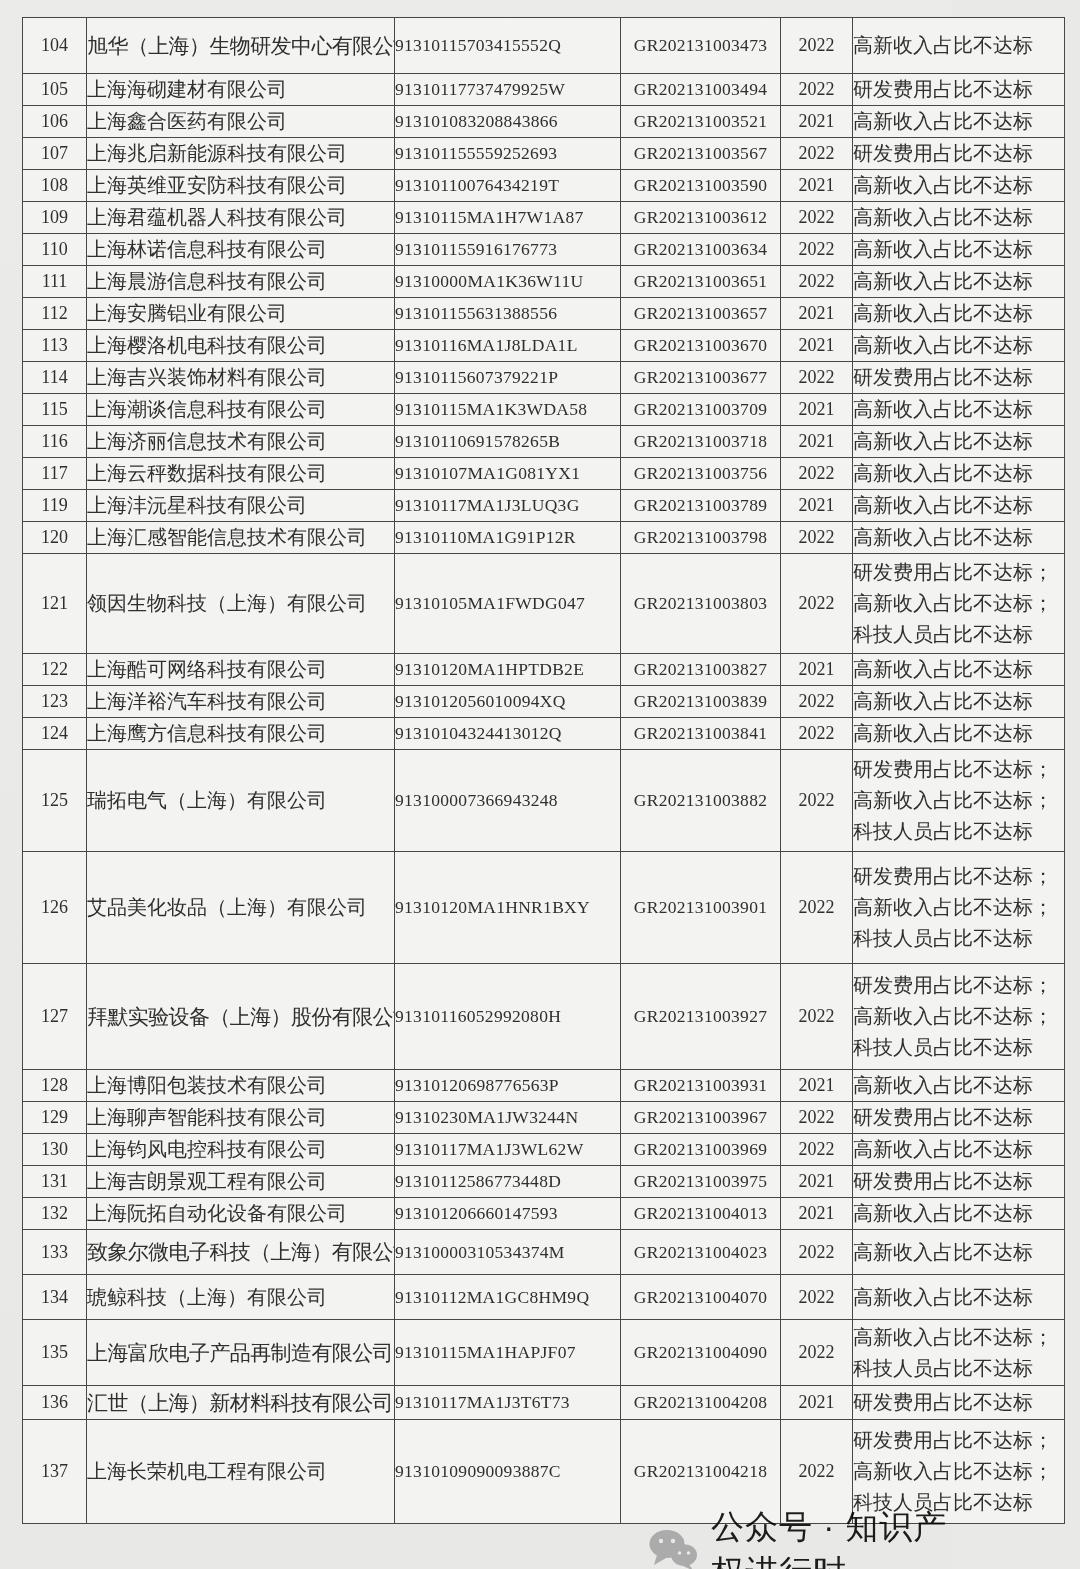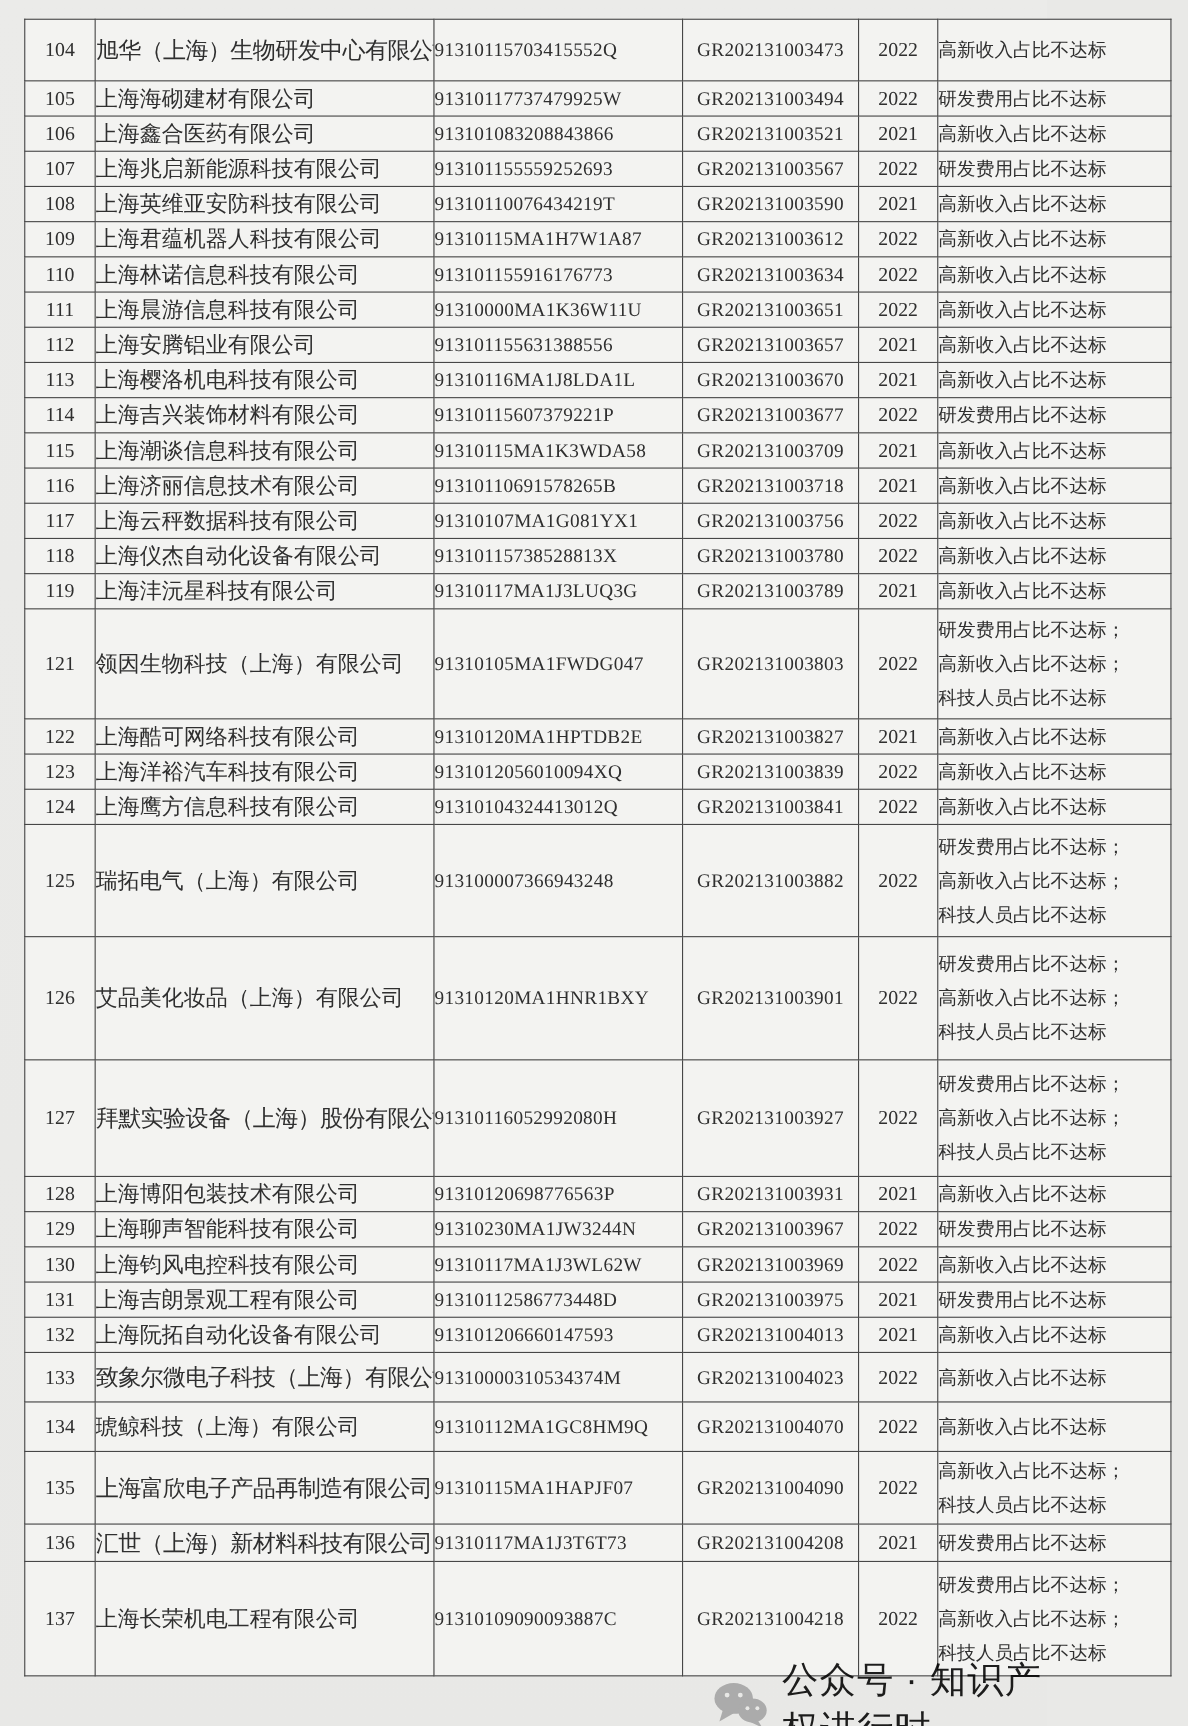--- a/index.html
+++ b/index.html
@@ -22,21 +22,21 @@
     vertical-align:middle;
     padding:0;
     overflow:hidden;
   }
   td.c-no{width:63px;text-align:center;font-size:18px;}
   td.c-company{width:307px;font-size:20px;padding-left:11px;white-space:nowrap;}
   td.c-company.tight{font-size:21px;letter-spacing:-0.6px;}
   td.c-code{width:225px;font-size:17.5px;padding-left:6px;letter-spacing:0.3px;white-space:nowrap;}
   td.c-gr{width:159px;text-align:center;font-size:17.5px;letter-spacing:0.3px;white-space:nowrap;}
   td.c-year{width:71px;text-align:center;font-size:18px;}
-  td.c-reason{width:211px;font-size:17px;padding-left:7px;line-height:31px;}
+  td.c-reason{width:211px;font-size:20px;padding-left:7px;line-height:31px;}
   .reason-line{white-space:nowrap;}
   .watermark{
     position:absolute;left:648px;top:1477px;
     display:flex;align-items:center;gap:13px;
     z-index:5;pointer-events:none;
     opacity:0.88;
     margin-top:28px;
   }
   .watermark .wm-text{
     font-size:33px;
@@ -185,35 +185,35 @@
           <td class="c-no">117</td>
           <td class="c-company">上海云秤数据科技有限公司</td>
           <td class="c-code">91310107MA1G081YX1</td>
           <td class="c-gr">GR202131003756</td>
           <td class="c-year">2022</td>
           <td class="c-reason">
             <div class="reason-line">高新收入占比不达标</div>
           </td>
         </tr>
         <tr style="height: 30px;">
-          <td class="c-no">118</td>
-          <td class="c-company">上海仪杰自动化设备有限公司</td>
-          <td class="c-code">91310115738528813X</td>
-          <td class="c-gr">GR202131003780</td>
-          <td class="c-year">2022</td>
-          <td class="c-reason">
-            <div class="reason-line">高新收入占比不达标</div>
-          </td>
-        </tr>
-        <tr style="height: 30px;">
           <td class="c-no">119</td>
           <td class="c-company">上海沣沅星科技有限公司</td>
           <td class="c-code">91310117MA1J3LUQ3G</td>
           <td class="c-gr">GR202131003789</td>
           <td class="c-year">2021</td>
+          <td class="c-reason">
+            <div class="reason-line">高新收入占比不达标</div>
+          </td>
+        </tr>
+        <tr style="height: 30px;">
+          <td class="c-no">120</td>
+          <td class="c-company">上海汇感智能信息技术有限公司</td>
+          <td class="c-code">91310110MA1G91P12R</td>
+          <td class="c-gr">GR202131003798</td>
+          <td class="c-year">2022</td>
           <td class="c-reason">
             <div class="reason-line">高新收入占比不达标</div>
           </td>
         </tr>
         <tr style="height: 100px;">
           <td class="c-no">121</td>
           <td class="c-company">领因生物科技（上海）有限公司</td>
           <td class="c-code">91310105MA1FWDG047</td>
           <td class="c-gr">GR202131003803</td>
           <td class="c-year">2022</td>

